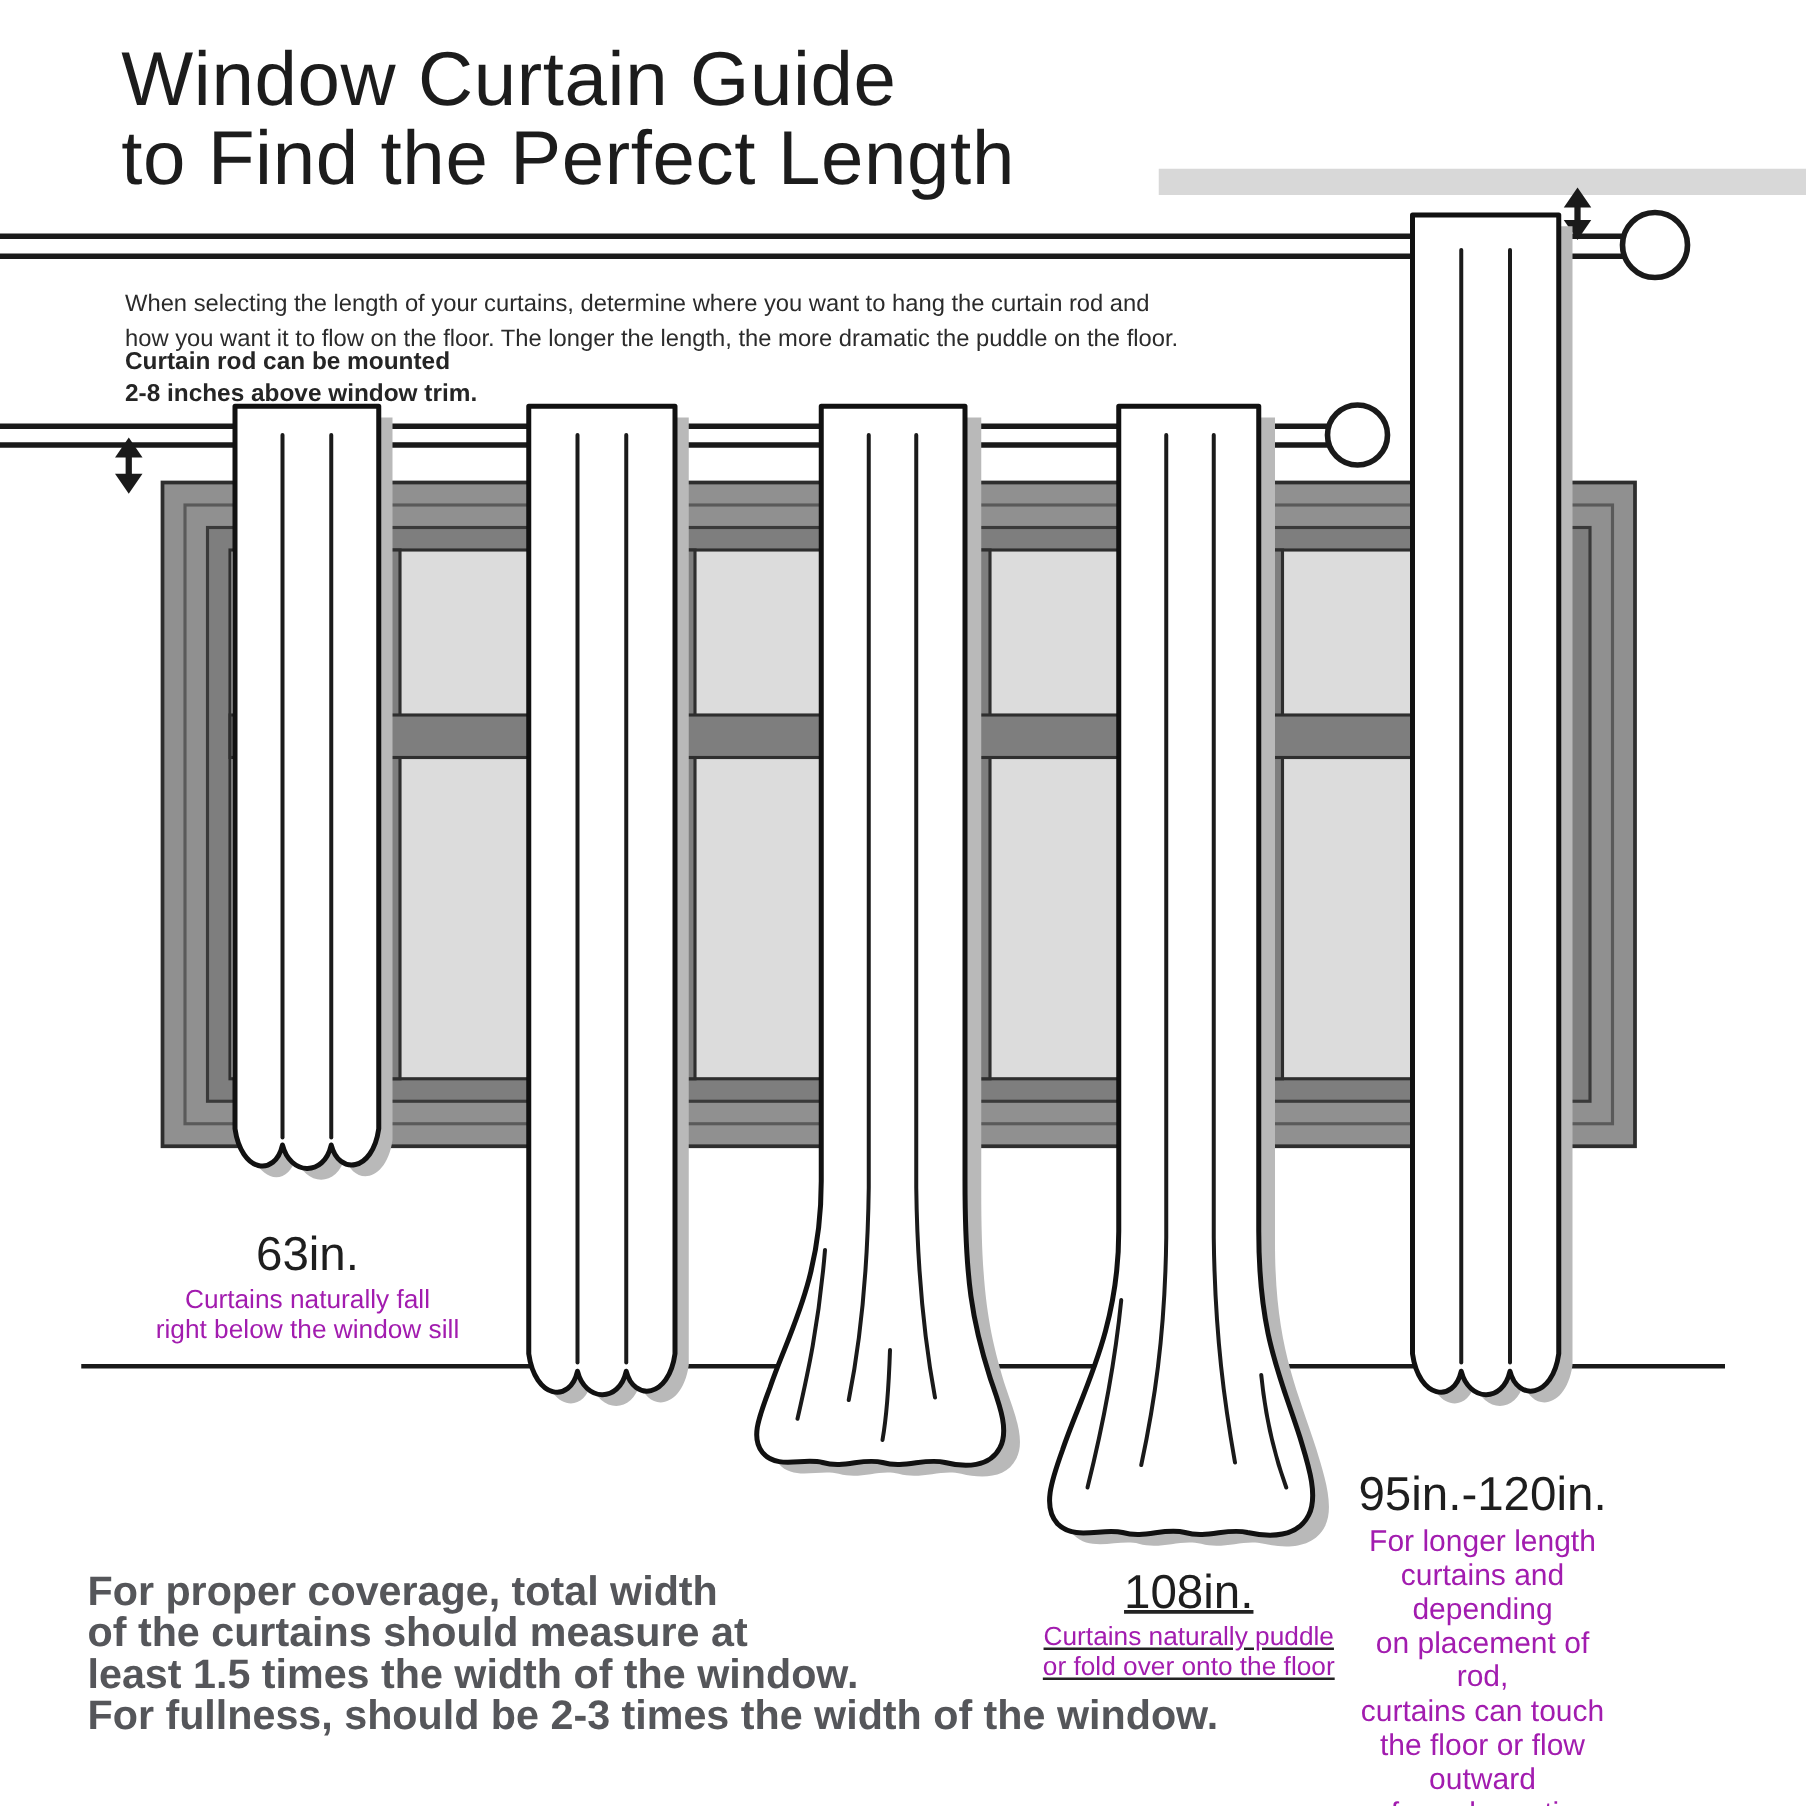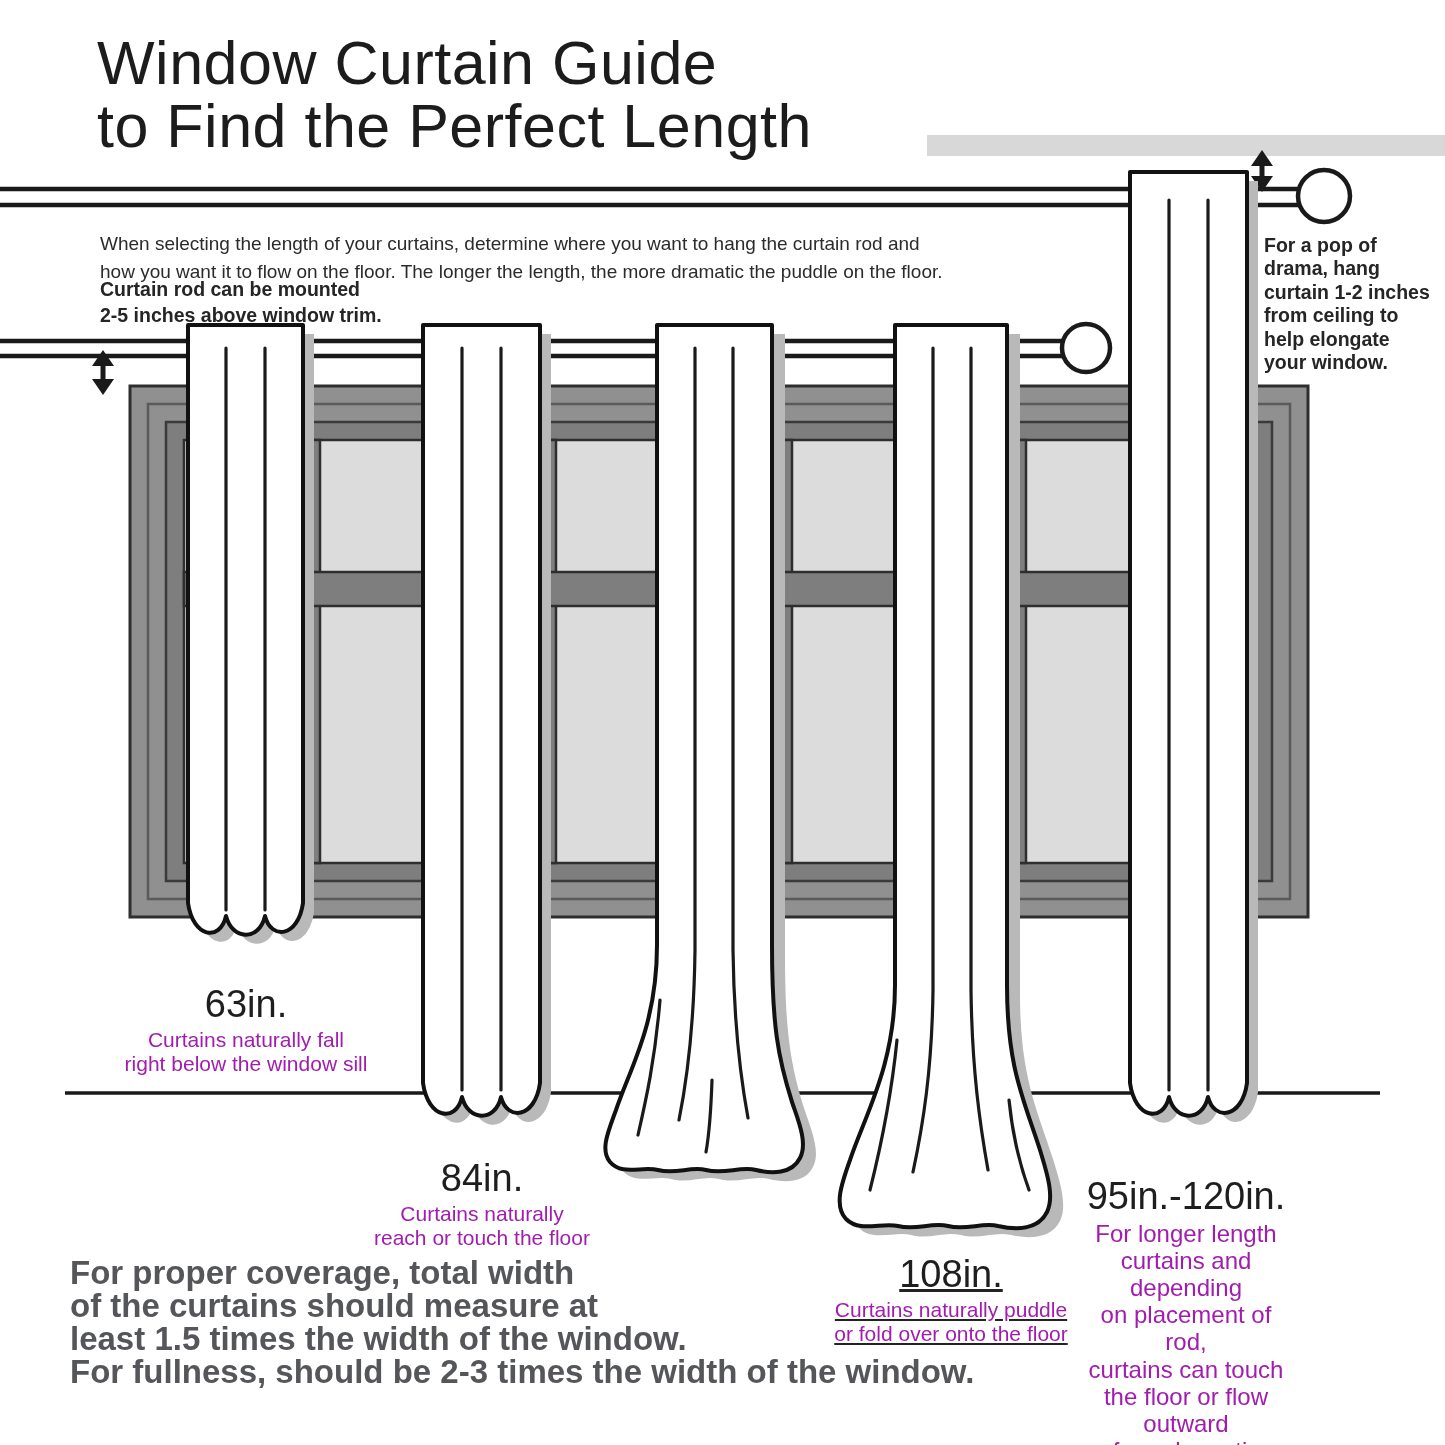--- a/index.html
+++ b/index.html
@@ -118,40 +118,29 @@
   </g>
 </svg>
 
   <div class="txt title" style="left:97px;top:32px;">Window Curtain Guide
 to Find the Perfect Length</div>
 
   <div class="txt intro" style="left:100px;top:230px;">When selecting the length of your curtains, determine where you want to hang the curtain rod and
 how you want it to flow on the floor. The longer the length, the more dramatic the puddle on the floor.</div>
 
   <div class="txt bold-note" style="left:100px;top:277px;">Curtain rod can be mounted
-2-5 inches above window trim.</div>
+2-8 inches above window trim.</div>
 
-  <div class="txt drama" style="left:1264px;top:234px;width:178px;">For a pop of
-drama, hang
-curtain 1-2 inches
-from ceiling to
-help elongate
-your window.</div>
 
   <div class="len-label" style="left:246px;top:984px;">
     <div class="len-size">63in.</div>
     <div class="len-desc">Curtains naturally fall
 right below the window sill</div>
   </div>
 
-  <div class="len-label" style="left:482px;top:1158px;">
-    <div class="len-size">84in.</div>
-    <div class="len-desc">Curtains naturally
-reach or touch the floor</div>
-  </div>
 
 
   <div class="len-label" style="left:951px;top:1254px;text-decoration:underline;">
     <div class="len-size">108in.</div>
     <div class="len-desc">Curtains naturally puddle
 or fold over onto the floor</div>
   </div>
 
   <div class="len-label" style="left:1186px;top:1156px;margin-top:20px;">
     <div class="len-size">95in.-120in.</div>

